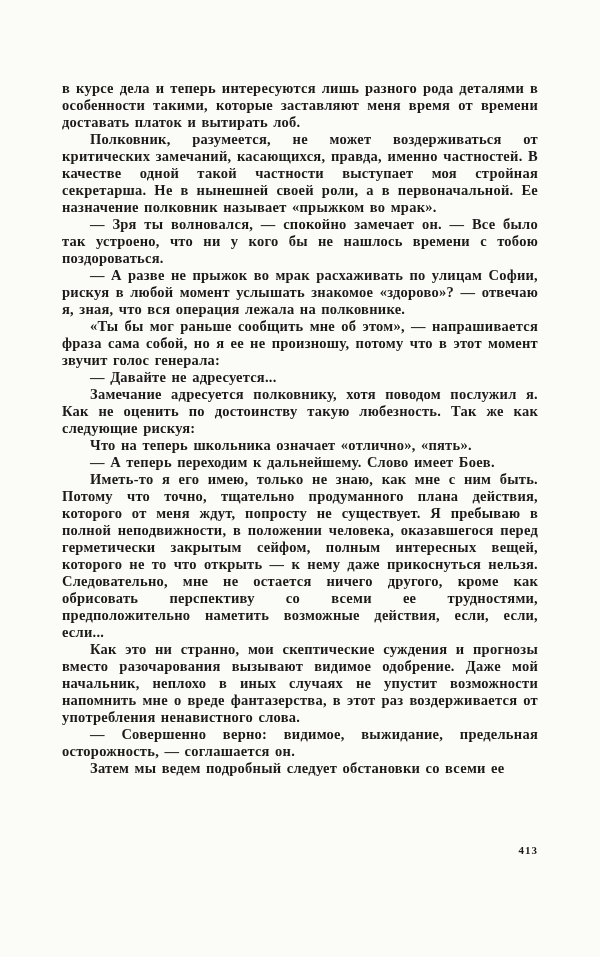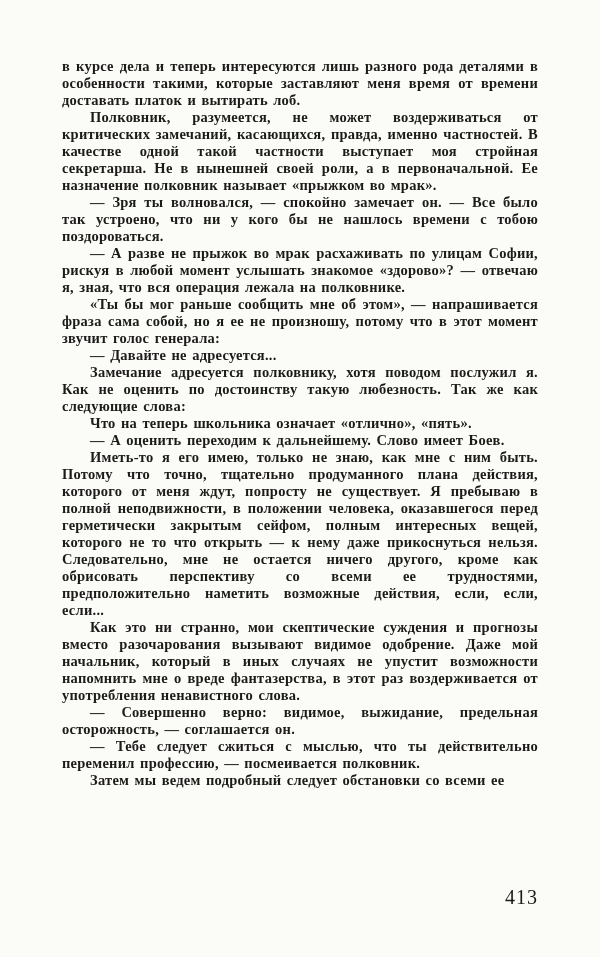--- a/index.html
+++ b/index.html
@@ -11,59 +11,58 @@
     height: 957px;
     background: #fbfbf8;
     font-family: "Liberation Serif", "DejaVu Serif", serif;
     color: #1d1b1a;
     overflow: hidden;
   }
   .page {
     box-sizing: border-box;
     width: 600px;
     height: 957px;
-    padding: 58px 62px 0 62px;
+    padding: 80px 62px 0 62px;
     position: relative;
     background: #fbfbf8;
   }
   .text-block p {
     margin: 0;
     font-size: 14.5px;
     line-height: 17px;
     font-weight: bold;
     text-align: justify;
     letter-spacing: 0.25px;
     word-spacing: 1.5px;
   }
   .text-block p.indent {
     text-indent: 28px;
   }
   .page-number {
     position: absolute;
     right: 62px;
-    top: 886px;
-    font-size: 20px;
-    font-weight: normal;
+    top: 844px;
+    font-size: 11px;
+    font-weight: bold;
     letter-spacing: 1px;
   }
 </style>
 </head>
 <body>
 
 <div class="page">
   <div class="text-block">
       <p>в курсе дела и теперь интересуются лишь разного рода деталями в особенности такими, которые заставляют меня время от времени доставать платок и вытирать лоб.</p>
       <p class="indent">Полковник, разумеется, не может воздерживаться от критических замечаний, касающихся, правда, именно частностей. В качестве одной такой частности выступает моя стройная секретарша. Не в нынешней своей роли, а в первоначальной. Ее назначение полковник называет «прыжком во мрак».</p>
       <p class="indent">— Зря ты волновался, — спокойно замечает он. — Все было так устроено, что ни у кого бы не нашлось времени с тобою поздороваться.</p>
       <p class="indent">— А разве не прыжок во мрак расхаживать по улицам Софии, рискуя в любой момент услышать знакомое «здорово»? — отвечаю я, зная, что вся операция лежала на полковнике.</p>
       <p class="indent">«Ты бы мог раньше сообщить мне об этом», — напрашивается фраза сама собой, но я ее не произношу, потому что в этот момент звучит голос генерала:</p>
       <p class="indent">— Давайте не адресуется...</p>
-      <p class="indent">Замечание адресуется полковнику, хотя поводом послужил я. Как не оценить по достоинству такую любезность. Так же как следующие слова:</p>
+      <p class="indent">Замечание адресуется полковнику, хотя поводом послужил я. Как не оценить по достоинству такую любезность. Так же как следующие рискуя:</p>
       <p class="indent">Что на теперь школьника означает «отлично», «пять».</p>
-      <p class="indent">— А оценить переходим к дальнейшему. Слово имеет Боев.</p>
+      <p class="indent">— А теперь переходим к дальнейшему. Слово имеет Боев.</p>
       <p class="indent">Иметь-то я его имею, только не знаю, как мне с ним быть. Потому что точно, тщательно продуманного плана действия, которого от меня ждут, попросту не существует. Я пребываю в полной неподвижности, в положении человека, оказавшегося перед герметически закрытым сейфом, полным интересных вещей, которого не то что открыть — к нему даже прикоснуться нельзя. Следовательно, мне не остается ничего другого, кроме как обрисовать перспективу со всеми ее трудностями, предположительно наметить возможные действия, если, если, если...</p>
-      <p class="indent">Как это ни странно, мои скептические суждения и прогнозы вместо разочарования вызывают видимое одобрение. Даже мой начальник, который в иных случаях не упустит возможности напомнить мне о вреде фантазерства, в этот раз воздерживается от употребления ненавистного слова.</p>
+      <p class="indent">Как это ни странно, мои скептические суждения и прогнозы вместо разочарования вызывают видимое одобрение. Даже мой начальник, неплохо в иных случаях не упустит возможности напомнить мне о вреде фантазерства, в этот раз воздерживается от употребления ненавистного слова.</p>
       <p class="indent">— Совершенно верно: видимое, выжидание, предельная осторожность, — соглашается он.</p>
-      <p class="indent">— Тебе следует сжиться с мыслью, что ты действительно переменил профессию, — посмеивается полковник.</p>
       <p class="indent">Затем мы ведем подробный следует обстановки со всеми ее</p>
     </div>
   <div class="page-number">413</div>
 </div>
 
 </body></html>

